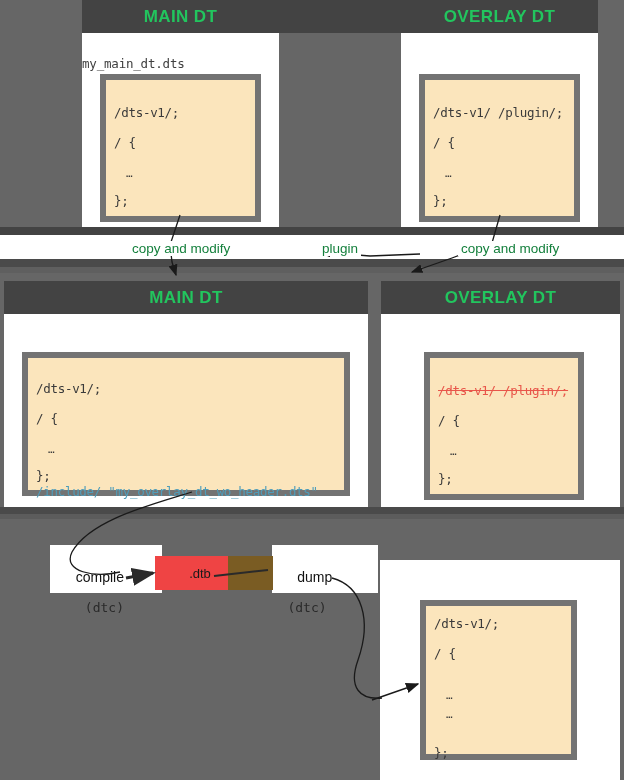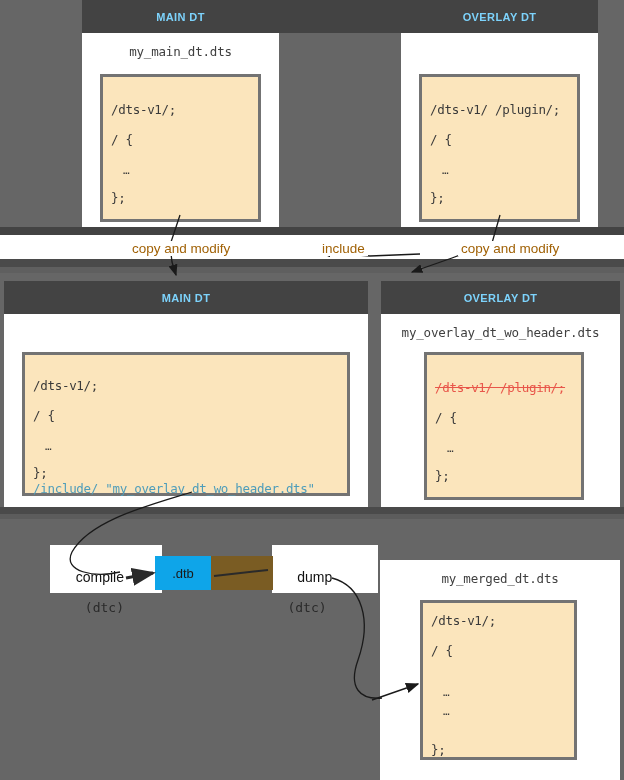--- a/index.html
+++ b/index.html
@@ -21,51 +21,50 @@
     position: absolute;
     box-sizing: border-box;
   }
   .panel-header {
     position: absolute;
     left: 0;
     top: 0;
     width: 100%;
     height: 33px;
     background: #434343;
-    color: #7dd3fc;
-    font-size: 11px;
+    color: #22c55e;
+    font-size: 17px;
     font-weight: bold;
     letter-spacing: 0.4px;
     display: flex;
     align-items: center;
     justify-content: center;
     font-family: "Liberation Sans", sans-serif;
   }
   .panel-body {
     position: absolute;
     left: 0;
     top: 33px;
     width: 100%;
     bottom: 0;
     background: #ffffff;
   }
   .file-name {
     width: 100%;
-    text-align: center;
     font-family: "DejaVu Sans Mono", monospace;
     font-size: 12.5px;
     color: #404040;
-    padding-top: 11px;
+    padding-top: 23px;
     box-sizing: border-box;
     letter-spacing: -0.2px;
   }
   .code-box {
     position: absolute;
     background: #FBE5BC;
-    border: 3px solid #737373;
+    border: 6px solid #737373;
     box-sizing: border-box;
     font-family: "DejaVu Sans Mono", monospace;
     font-size: 12.5px;
     color: #3a3a3a;
     line-height: 1.0;
     padding: 4px;
   }
   .code-line {
     position: absolute;
     white-space: pre;
@@ -86,35 +85,36 @@
 
   
   .label-band {
     position: absolute;
     background: #ffffff;
   }
   .flow-label {
     position: absolute;
     font-family: "Liberation Sans", sans-serif;
     font-size: 13.5px;
-    color: #a16207;
+    color: #15803d;
     white-space: pre;
   }
 
   
   .dtb-box {
     position: absolute;
-    background: #0ea5e9;
+    background: #ef4444;
     display: flex;
     align-items: center;
     justify-content: center;
     font-family: "Liberation Sans", sans-serif;
     font-size: 13px;
     color: #1a1a1a;
     font-weight: normal;
+    padding-left: 17px;
   }
   .dtb-shadow {
     position: absolute;
     background: #7a5c23;
   }
   .strip-label {
     position: absolute;
     font-family: "Liberation Sans", sans-serif;
     font-size: 14px;
     color: #111111;
@@ -186,21 +186,20 @@
         <span class="code-line dots" style="left:20px; top:86px;">…</span>
         <span class="code-line" style="left:8px; top:112px;">};</span>
         <span class="code-line code-include" style="left:8px; top:128px;">/include/ "my_overlay_dt_wo_header.dts"</span>
       </div>
     </div>
   </div>
 
   <div class="panel" style="left:381px; top:281px; width:239px; height:226px;">
     <div class="panel-header">OVERLAY DT</div>
     <div class="panel-body">
-      <div class="file-name">my_overlay_dt_wo_header.dts</div>
       <div class="code-box" style="left:43px; top:38px; width:160px; height:148px;">
         <span class="code-line code-struck" style="left:8px; top:27px;">/dts-v1/ /plugin/;</span>
         <span class="code-line" style="left:8px; top:57px;">/ {</span>
         <span class="code-line dots" style="left:20px; top:88px;">…</span>
         <span class="code-line" style="left:8px; top:115px;">};</span>
       </div>
     </div>
   </div>
 
   <div style="position:absolute; left:0; top:507px; width:624px; height:7px; background:#4a4a4a;"></div>
@@ -218,21 +217,20 @@
     <span>compile</span>
     <span class="sub">(dtc)</span>
   </div>
   <div class="strip-label" style="left:276px; top:553px; width:62px;">
     <span>dump</span>
     <span class="sub">(dtc)</span>
   </div>
 
   <div class="panel" style="left:380px; top:527px; width:240px; height:253px;">
     <div class="panel-body">
-      <div class="file-name">my_merged_dt.dts</div>
       <div class="code-box" style="left:40px; top:40px; width:157px; height:160px;">
         <span class="code-line" style="left:8px; top:12px;">/dts-v1/;</span>
         <span class="code-line" style="left:8px; top:42px;">/ {</span>
         <span class="code-line dots" style="left:20px; top:84px;">…</span>
         <span class="code-line dots" style="left:20px; top:103px;">…</span>
         <span class="code-line" style="left:8px; top:141px;">};</span>
       </div>
     </div>
   </div>
 
@@ -257,16 +255,16 @@
     <path d="M 126 578 L 153 573" stroke="#2a2a2a" stroke-width="3" fill="none" marker-end="url(#arrowheadsm)"></path>
 
     <path d="M 214 576 L 268 570" stroke="#2a2a2a" stroke-width="2" fill="none"></path>
 
     <path d="M 332 578 C 362 586, 372 620, 358 660 C 348 688, 360 700, 382 698" stroke="#1a1a1a" stroke-width="1.3" fill="none"></path>
 
     <path d="M 372 700 L 418 684" stroke="#1a1a1a" stroke-width="1.5" fill="none" marker-end="url(#arrowhead)"></path>
   </svg>
 
   <div class="flow-label z-top" style="left:129px; top:241px; background:#ffffff; padding:0 3px;">copy and modify</div>
-  <div class="flow-label z-top" style="left:319px; top:241px; background:#ffffff; padding:0 3px;">include</div>
+  <div class="flow-label z-top" style="left:319px; top:241px; background:#ffffff; padding:0 3px;">plugin</div>
   <div class="flow-label z-top" style="left:458px; top:241px; background:#ffffff; padding:0 3px;">copy and modify</div>
 
 </div>
 
 </body></html>

